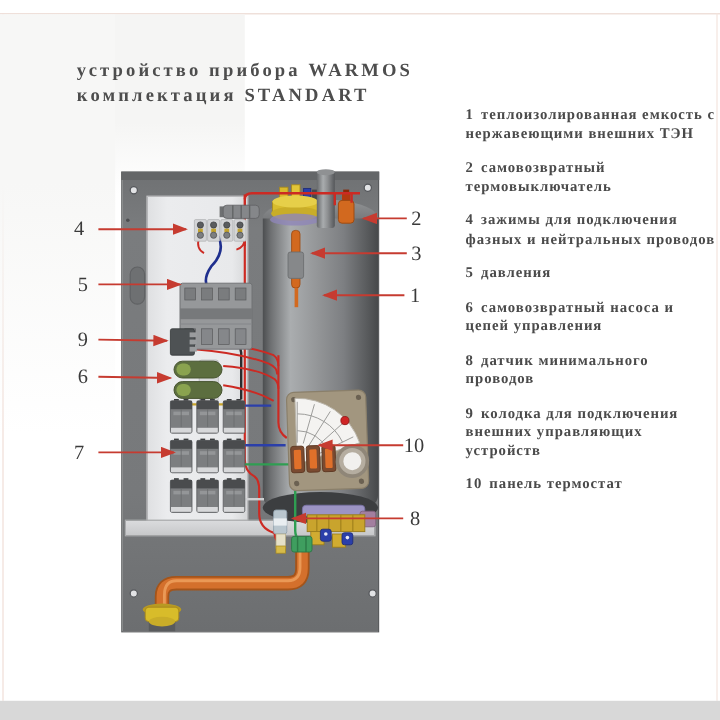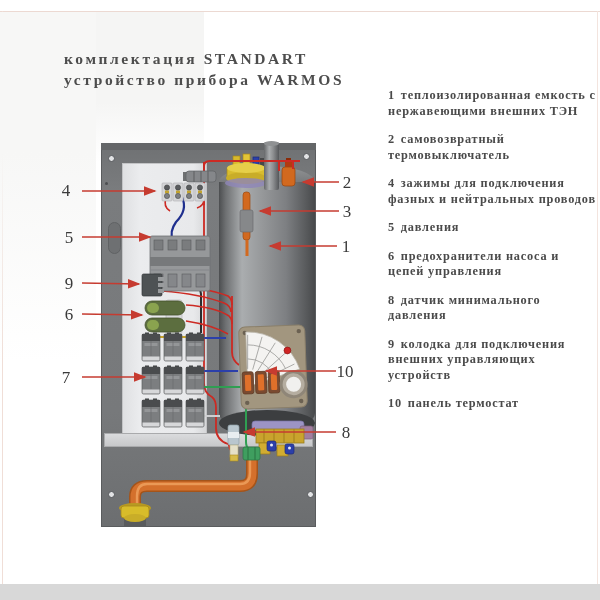--- a/index.html
+++ b/index.html
@@ -59,31 +59,31 @@
 <div id="stage">
 
   <div class="hairline-top"></div>
   <div class="hairline-left"></div>
   <div class="hairline-right"></div>
   <div class="tint-topleft"></div>
   <div class="tint-leftcol"></div>
   <div class="bottom-band"></div>
 
   <div id="title">
+    <div>устройство прибора WARMOS</div>
     <div>комплектация STANDART</div>
-    <div>устройство прибора WARMOS</div>
   </div>
 
   <div id="parts">
     <div class="pitem"><span class="n">1</span> <span>теплоизолированная емкость с нержавеющими внешних ТЭН</span></div>
     <div class="pitem"><span class="n">2</span> <span>самовозвратный термовыключатель</span></div>
     <div class="pitem"><span class="n">4</span> <span>зажимы для подключения фазных и нейтральных проводов</span></div>
     <div class="pitem"><span class="n">5</span> <span>давления</span></div>
-    <div class="pitem"><span class="n">6</span> <span>предохранители насоса и цепей управления</span></div>
-    <div class="pitem"><span class="n">8</span> <span>датчик минимального давления</span></div>
+    <div class="pitem"><span class="n">6</span> <span>самовозвратный насоса и цепей управления</span></div>
+    <div class="pitem"><span class="n">8</span> <span>датчик минимального проводов</span></div>
     <div class="pitem"><span class="n">9</span> <span>колодка для подключения внешних управляющих устройств</span></div>
     <div class="pitem"><span class="n">10</span> <span>панель термостат</span></div>
   </div>
 
   <div class="backplate"></div>
   <div class="plate-topedge"></div>
   <div class="screw" style="left:108px;top:155px;"></div>
   <div class="screw" style="left:303px;top:153px;"></div>
   <div class="screw" style="left:108px;top:491px;"></div>
   <div class="screw" style="left:307px;top:491px;"></div>

